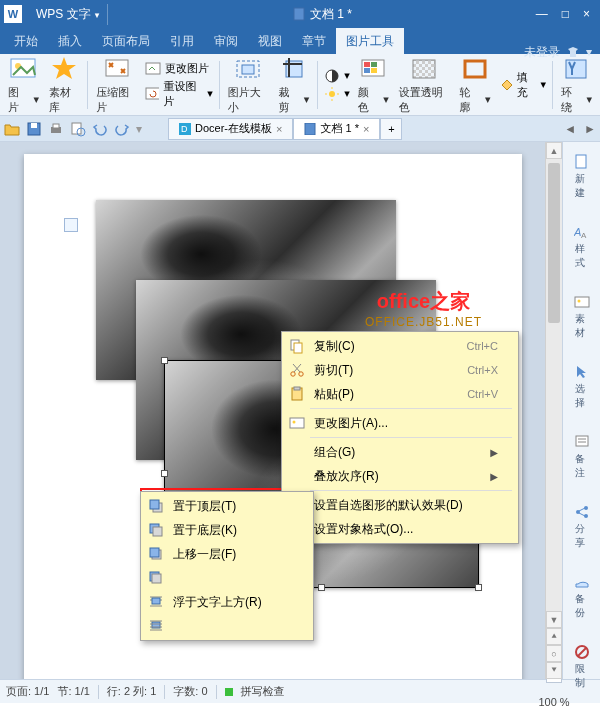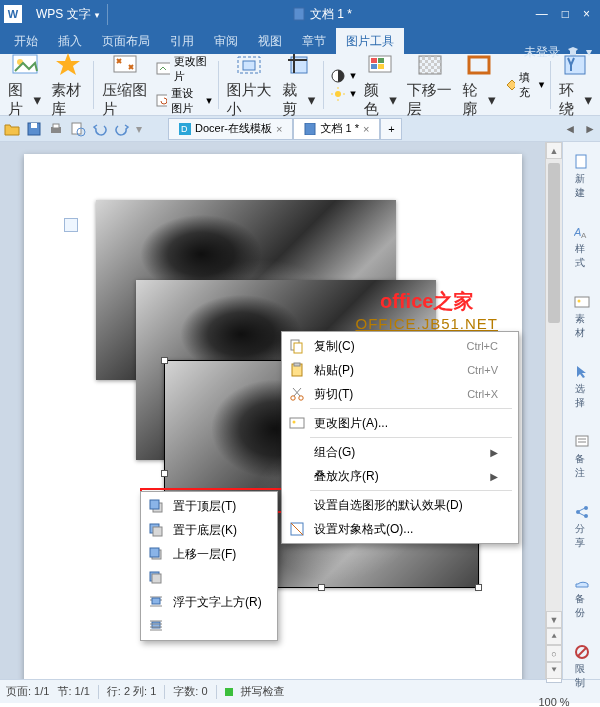--- a/index.html
+++ b/index.html
@@ -11,54 +11,54 @@
 .titlebar .doctitle { flex: 1; text-align: center; display: flex; align-items: center; justify-content: center; gap: 4px; }
 .titlebar .wincontrols { display: flex; gap: 14px; padding-right: 6px; }
 .titlebar .wincontrols span { cursor: pointer; }
 .menubar { height: 26px; background: #2c6aae; display: flex; align-items: center; color: #d3e3f3; padding-left: 4px; gap: 0; }
 .menubar .mitem { padding: 0 10px; height: 100%; display: flex; align-items: center; cursor: pointer; }
 .menubar .mitem.active { background: #eef4fa; color: #2c6aae; }
 .menubar .right { margin-left: auto; display: flex; align-items: center; gap: 6px; padding-right: 8px; margin-top: 22px; }
 .ribbon { height: 62px; background: #eef4fa; border-bottom: 1px solid #c7d4e4; display: flex; align-items: center; padding: 0 4px; gap: 2px; }
 .rgroup { display: flex; flex-direction: column; align-items: center; gap: 2px; padding: 2px 4px; cursor: pointer; }
 .rgroup .bigicon { width: 28px; height: 28px; }
-.rgroup .lbl { font-size: 15px; color: #333; display: flex; align-items: center; gap: 6px; }
+.rgroup .lbl { font-size: 11px; color: #333; display: flex; align-items: center; gap: 6px; }
 .rvgroup { display: flex; flex-direction: column; gap: 2px; padding: 2px; }
 .rvgroup .line { display: flex; align-items: center; gap: 4px; font-size: 11px; cursor: pointer; }
 .rvgroup .smicon { width: 16px; height: 16px; }
 .sep { width: 1px; height: 48px; background: #c7d4e4; margin: 0 2px; }
 .qat { height: 26px; background: #d9e6f3; border-bottom: 1px solid #c7d4e4; display: flex; align-items: center; padding: 0 4px; gap: 6px; }
 .qat .qi { width: 16px; height: 16px; cursor: pointer; }
 .tabs { display: flex; align-items: center; margin-left: 20px; gap: 0; }
 .tab { padding: 0 10px; height: 22px; display: flex; align-items: center; gap: 4px; border: 1px solid #b6c7dd; background: #f4f8fc; cursor: pointer; font-size: 11px; }
 .tab .close { color: #777; }
 .tab.active { background: #fff; }
 .qat .nav { margin-left: auto; display: flex; gap: 8px; color: #6a6a6a; }
 .workspace { position: relative; height: 537px; background: #ccd8e6; display: flex; }
 .page-area { flex: 1; background: #ccd8e6; position: relative; overflow: hidden; }
 .page { position: absolute; left: 24px; top: 12px; width: 498px; height: 650px; background: #fff; box-shadow: 0 2px 6px rgba(0,0,0,.3); }
 .img { position: absolute; background: linear-gradient(135deg, #d5d5d5 0%, #2e2e2e 50%, #a9a9a9 70%, #444 100%); box-shadow: 0 1px 4px rgba(0,0,0,.4); }
 .img::after { content:''; position:absolute; inset:0; background: radial-gradient(ellipse at 35% 30%, rgba(0,0,0,.85) 0%, rgba(0,0,0,.6) 12%, transparent 22%), radial-gradient(ellipse at 55% 65%, rgba(255,255,255,.35) 0%, transparent 35%); }
 .img1 { left: 72px; top: 46px; width: 300px; height: 180px; }
 .img2 { left: 112px; top: 126px; width: 300px; height: 180px; }
 .img3 { left: 140px; top: 206px; width: 315px; height: 228px; border: 1px solid #000; }
 .handle { position: absolute; width: 7px; height: 7px; background: #fff; border: 1px solid #555; }
-.watermark { position: absolute; right: 24px; top: 134px; text-align: center; }
+.watermark { position: absolute; right: 40px; top: 134px; text-align: center; }
 .watermark .l1 { color: #ff2a2a; font-size: 20px; font-weight: bold; }
-.watermark .l2 { color: #b77c00; font-size: 15px; letter-spacing: 1px; text-decoration: underline; }
+.watermark .l2 { color: #b77c00; font-size: 12px; letter-spacing: 1px; }
 .smallic { position:absolute; left:40px; top:64px; width:14px; height:14px; background:#eef6ff; border:1px solid #9fb8d9; }
-.ctxmenu { position: absolute; background: #ffffff; border: 1px solid #a6a6a6; box-shadow: 2px 3px 6px rgba(0,0,0,.3); padding: 2px; z-index: 50; font-size: 12px; }
+.ctxmenu { position: absolute; background: #fef9c3; border: 1px solid #a6a6a6; box-shadow: 2px 3px 6px rgba(0,0,0,.3); padding: 2px; z-index: 50; font-size: 12px; }
 .ctxmenu .row { display: flex; align-items: center; height: 24px; padding: 0 18px 0 4px; gap: 8px; cursor: pointer; white-space: nowrap; }
 .ctxmenu .ic { width: 18px; height: 18px; display: flex; align-items: center; justify-content: center; flex-shrink: 0; }
 .ctxmenu .lbl { flex: 1; }
 .ctxmenu .sc { color: #888; margin-left: 20px; font-size: 11px; }
 .ctxmenu .arr { color: #555; font-size: 10px; margin-left: 20px; }
 .ctxmenu .div { height: 1px; background: #dcdcdc; margin: 2px 4px 2px 26px; }
 .menu1 { left: 281px; top: 189px; width: 238px; }
-.menu2 { left: 140px; top: 349px; width: 138px; }
+.menu2 { left: 140px; top: 349px; width: 174px; }
 .redbox { position: absolute; border: 2px solid #ff1a1a; pointer-events: none; }
 .rb1 { left: 281px; top: 346px; width: 238px; height: 25px; }
 .rb2 { left: 140px; top: 346px; width: 170px; height: 25px; }
 .sidepanel { width: 38px; background: #eef4fa; border-left: 1px solid #c7d4e4; display: flex; flex-direction: column; align-items: center; padding-top: 8px; gap: 8px; }
 .sidepanel .sitem { display: flex; flex-direction: column; align-items: center; gap: 2px; cursor: pointer; color: #4a5e78; font-size: 10px; padding: 4px 12px; width: 100%; }
 .sidepanel .sitem .ic { width: 16px; height: 16px; }
 .sidepanel .sdiv { height: 1px; width: 80%; background: #cbd7e6; }
 .vscroll { width: 17px; background: #eaeaea; border-left: 1px solid #d0d0d0; display: flex; flex-direction: column; }
 .vscroll .arw { height: 17px; background: #f4f4f4; border: 1px solid #d0d0d0; display:flex; align-items:center; justify-content:center; color:#777; font-size:9px; cursor:pointer; }
 .vscroll .track { flex: 1; position: relative; }
@@ -207,21 +207,21 @@
   <div class="rgroup">
     <svg class="bigicon">
         <rect x="3" y="5" width="22" height="18" fill="url(#ch)" stroke="#888"></rect>
         <defs>
           <pattern id="ch" width="6" height="6" patternUnits="userSpaceOnUse">
             <rect width="3" height="3" fill="#ccc"></rect>
             <rect x="3" y="3" width="3" height="3" fill="#ccc"></rect>
           </pattern>
         </defs>
       </svg>
-    <div class="lbl">下移一层</div>
+    <div class="lbl">设置透明色</div>
   </div>
   <div class="rgroup">
     <svg class="bigicon">
         <rect x="4" y="6" width="20" height="16" fill="none" stroke="#d06a1a" stroke-width="3"></rect>
       </svg>
     <div class="lbl">
         <span>轮廓</span>
         <span>▾</span>
       </div>
   </div>
@@ -323,37 +323,37 @@
               <rect x="2" y="2" width="8" height="10" fill="#fff" stroke="#888"></rect>
               <rect x="5" y="5" width="8" height="10" fill="#fff" stroke="#cfa020"></rect>
             </svg>
           </span>
           <span class="lbl">复制(C)</span>
           <span class="sc">Ctrl+C</span>
         </div>
       <div class="row">
           <span class="ic">
             <svg width="16" height="16">
-              <rect x="3" y="2" width="10" height="12" fill="#ffe08a" stroke="#b8871a"></rect>
-              <rect x="5" y="1" width="6" height="3" fill="#ccc" stroke="#888"></rect>
-            </svg>
-          </span>
-          <span class="lbl">粘贴(P)</span>
-          <span class="sc">Ctrl+V</span>
-        </div>
-      <div class="row">
-          <span class="ic">
-            <svg width="16" height="16">
               <circle cx="4" cy="12" r="2.2" fill="none" stroke="#d06a1a"></circle>
               <circle cx="12" cy="12" r="2.2" fill="none" stroke="#d06a1a"></circle>
               <path d="M5 10 L12 2 M11 10 L4 2" stroke="#888"></path>
             </svg>
           </span>
           <span class="lbl">剪切(T)</span>
           <span class="sc">Ctrl+X</span>
+        </div>
+      <div class="row">
+          <span class="ic">
+            <svg width="16" height="16">
+              <rect x="3" y="2" width="10" height="12" fill="#ffe08a" stroke="#b8871a"></rect>
+              <rect x="5" y="1" width="6" height="3" fill="#ccc" stroke="#888"></rect>
+            </svg>
+          </span>
+          <span class="lbl">粘贴(P)</span>
+          <span class="sc">Ctrl+V</span>
         </div>
       <div class="div"></div>
       <div class="row">
           <span class="ic">
             <svg width="16" height="16">
               <rect x="1" y="3" width="14" height="10" fill="#fff" stroke="#888"></rect>
               <circle cx="5" cy="7" r="1.5" fill="#ffcf3a"></circle>
             </svg>
           </span>
           <span class="lbl">更改图片(A)...</span>

